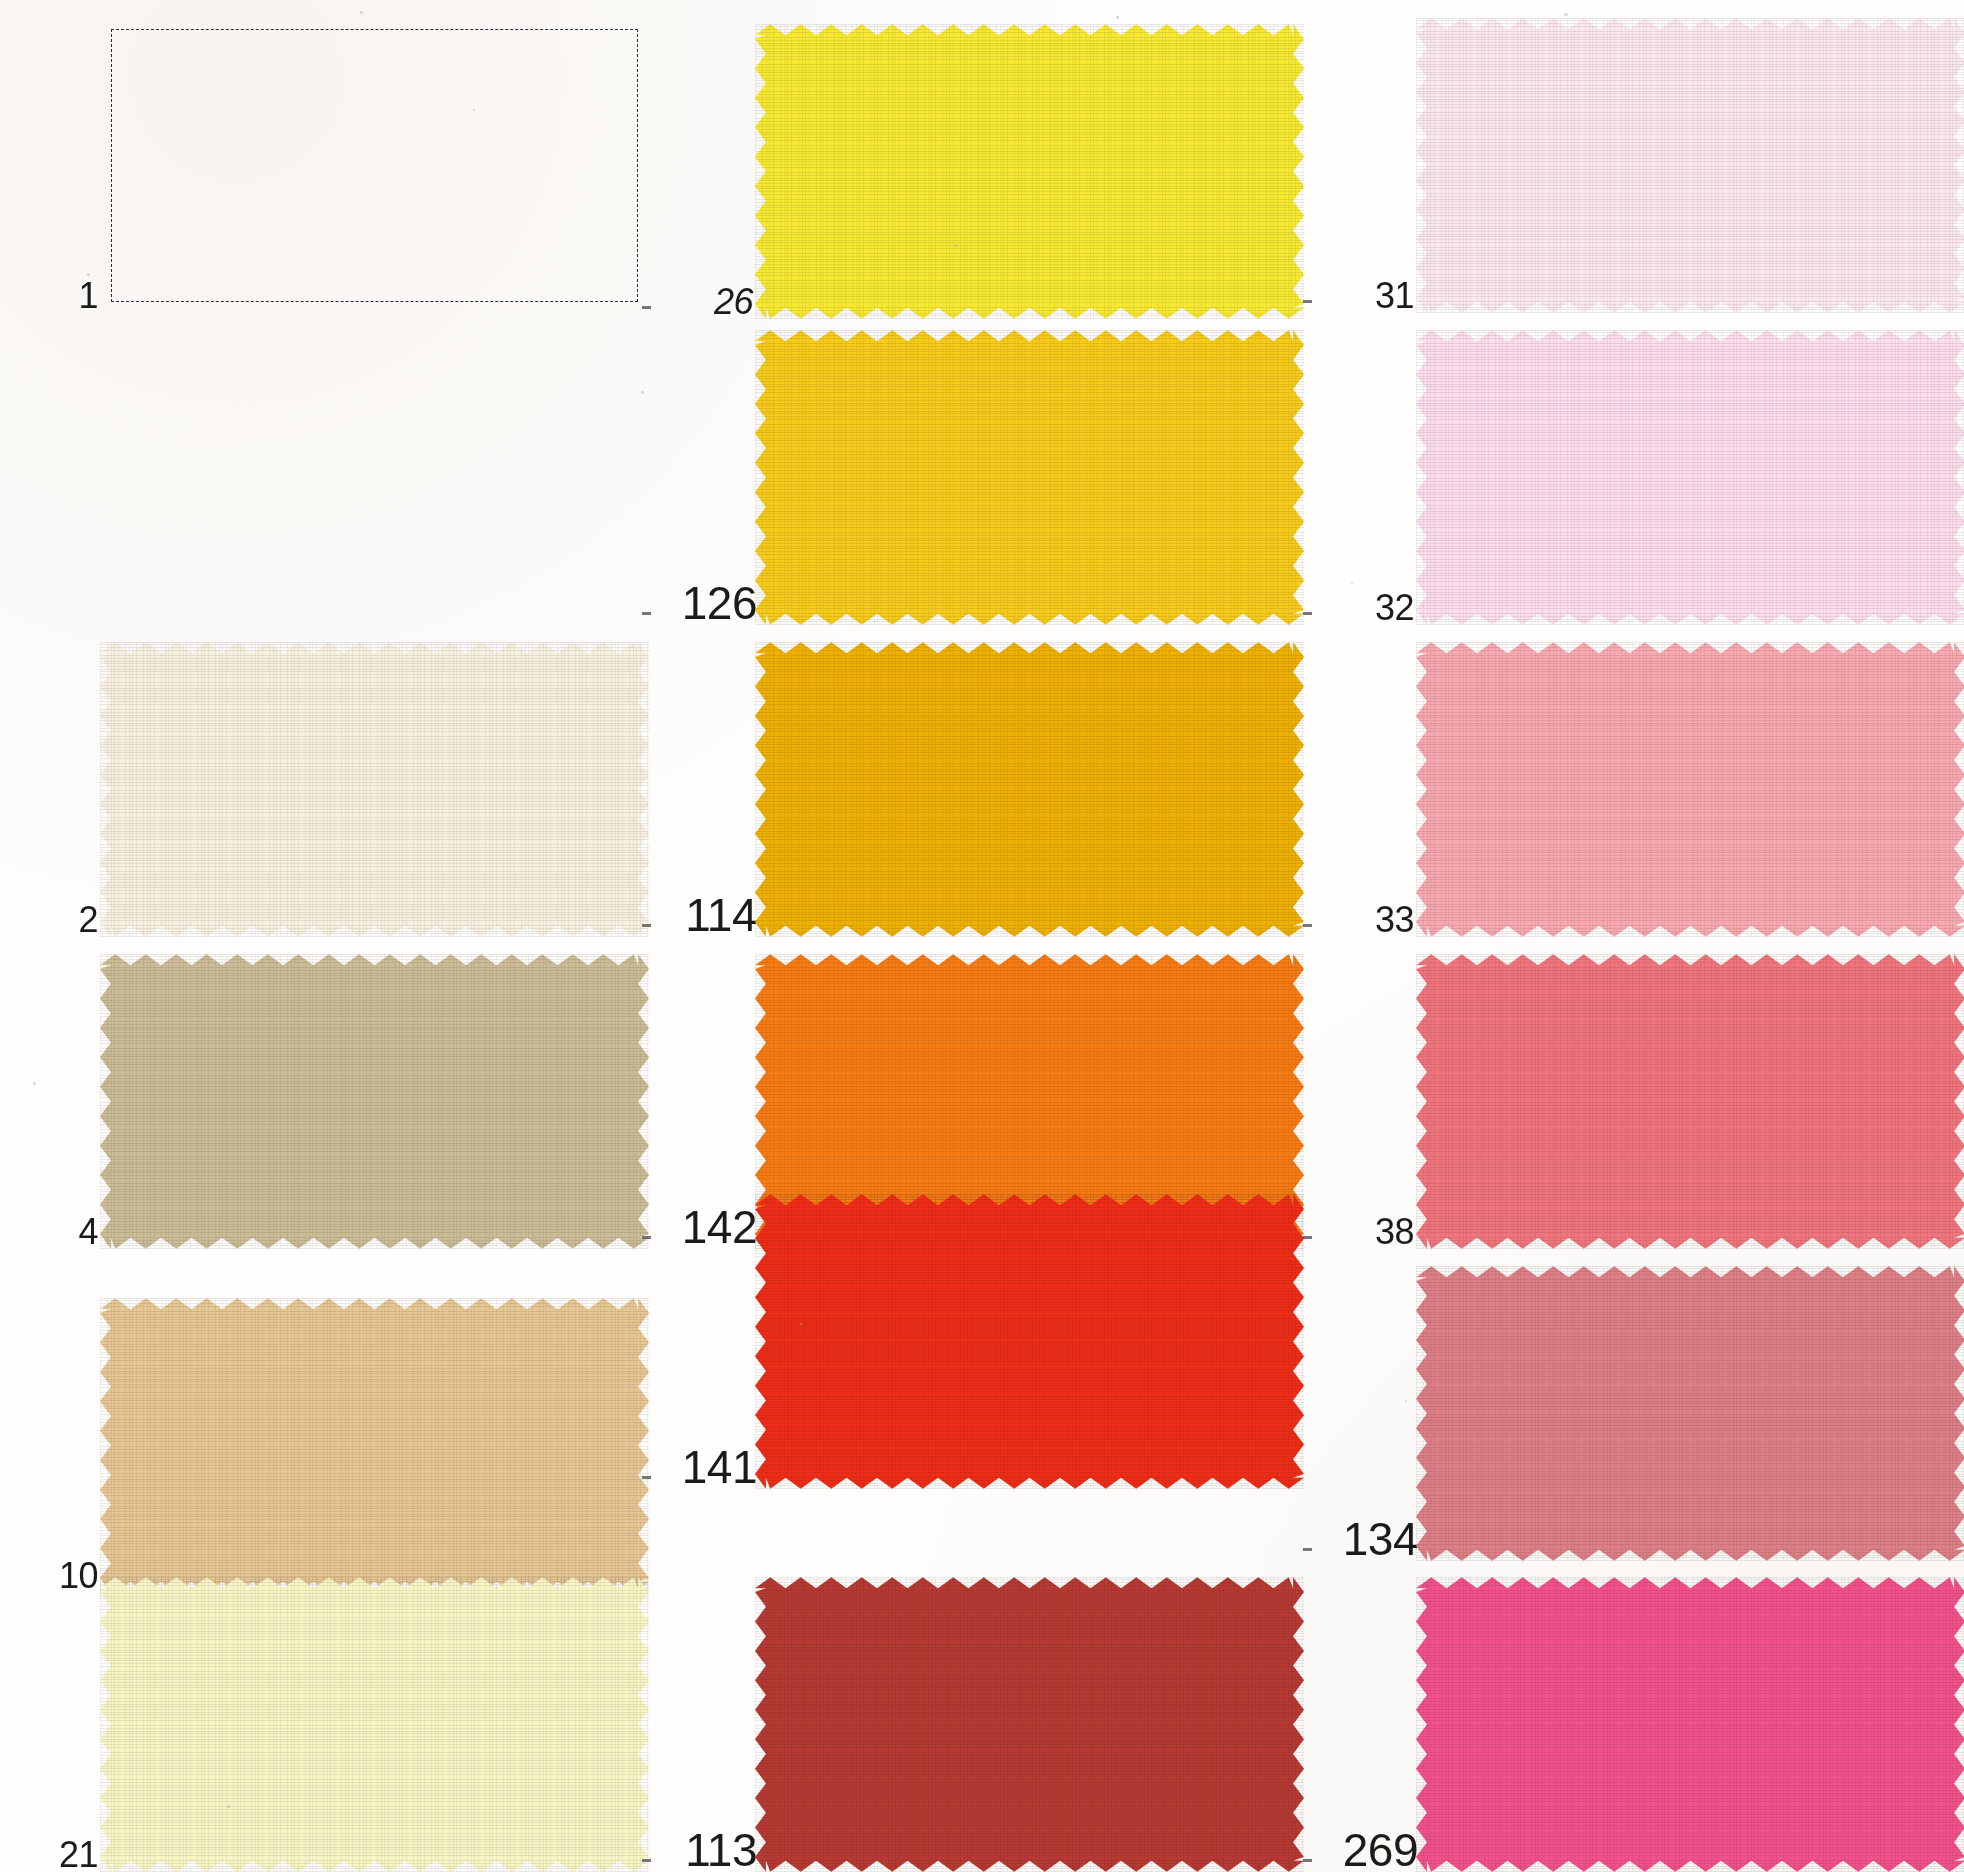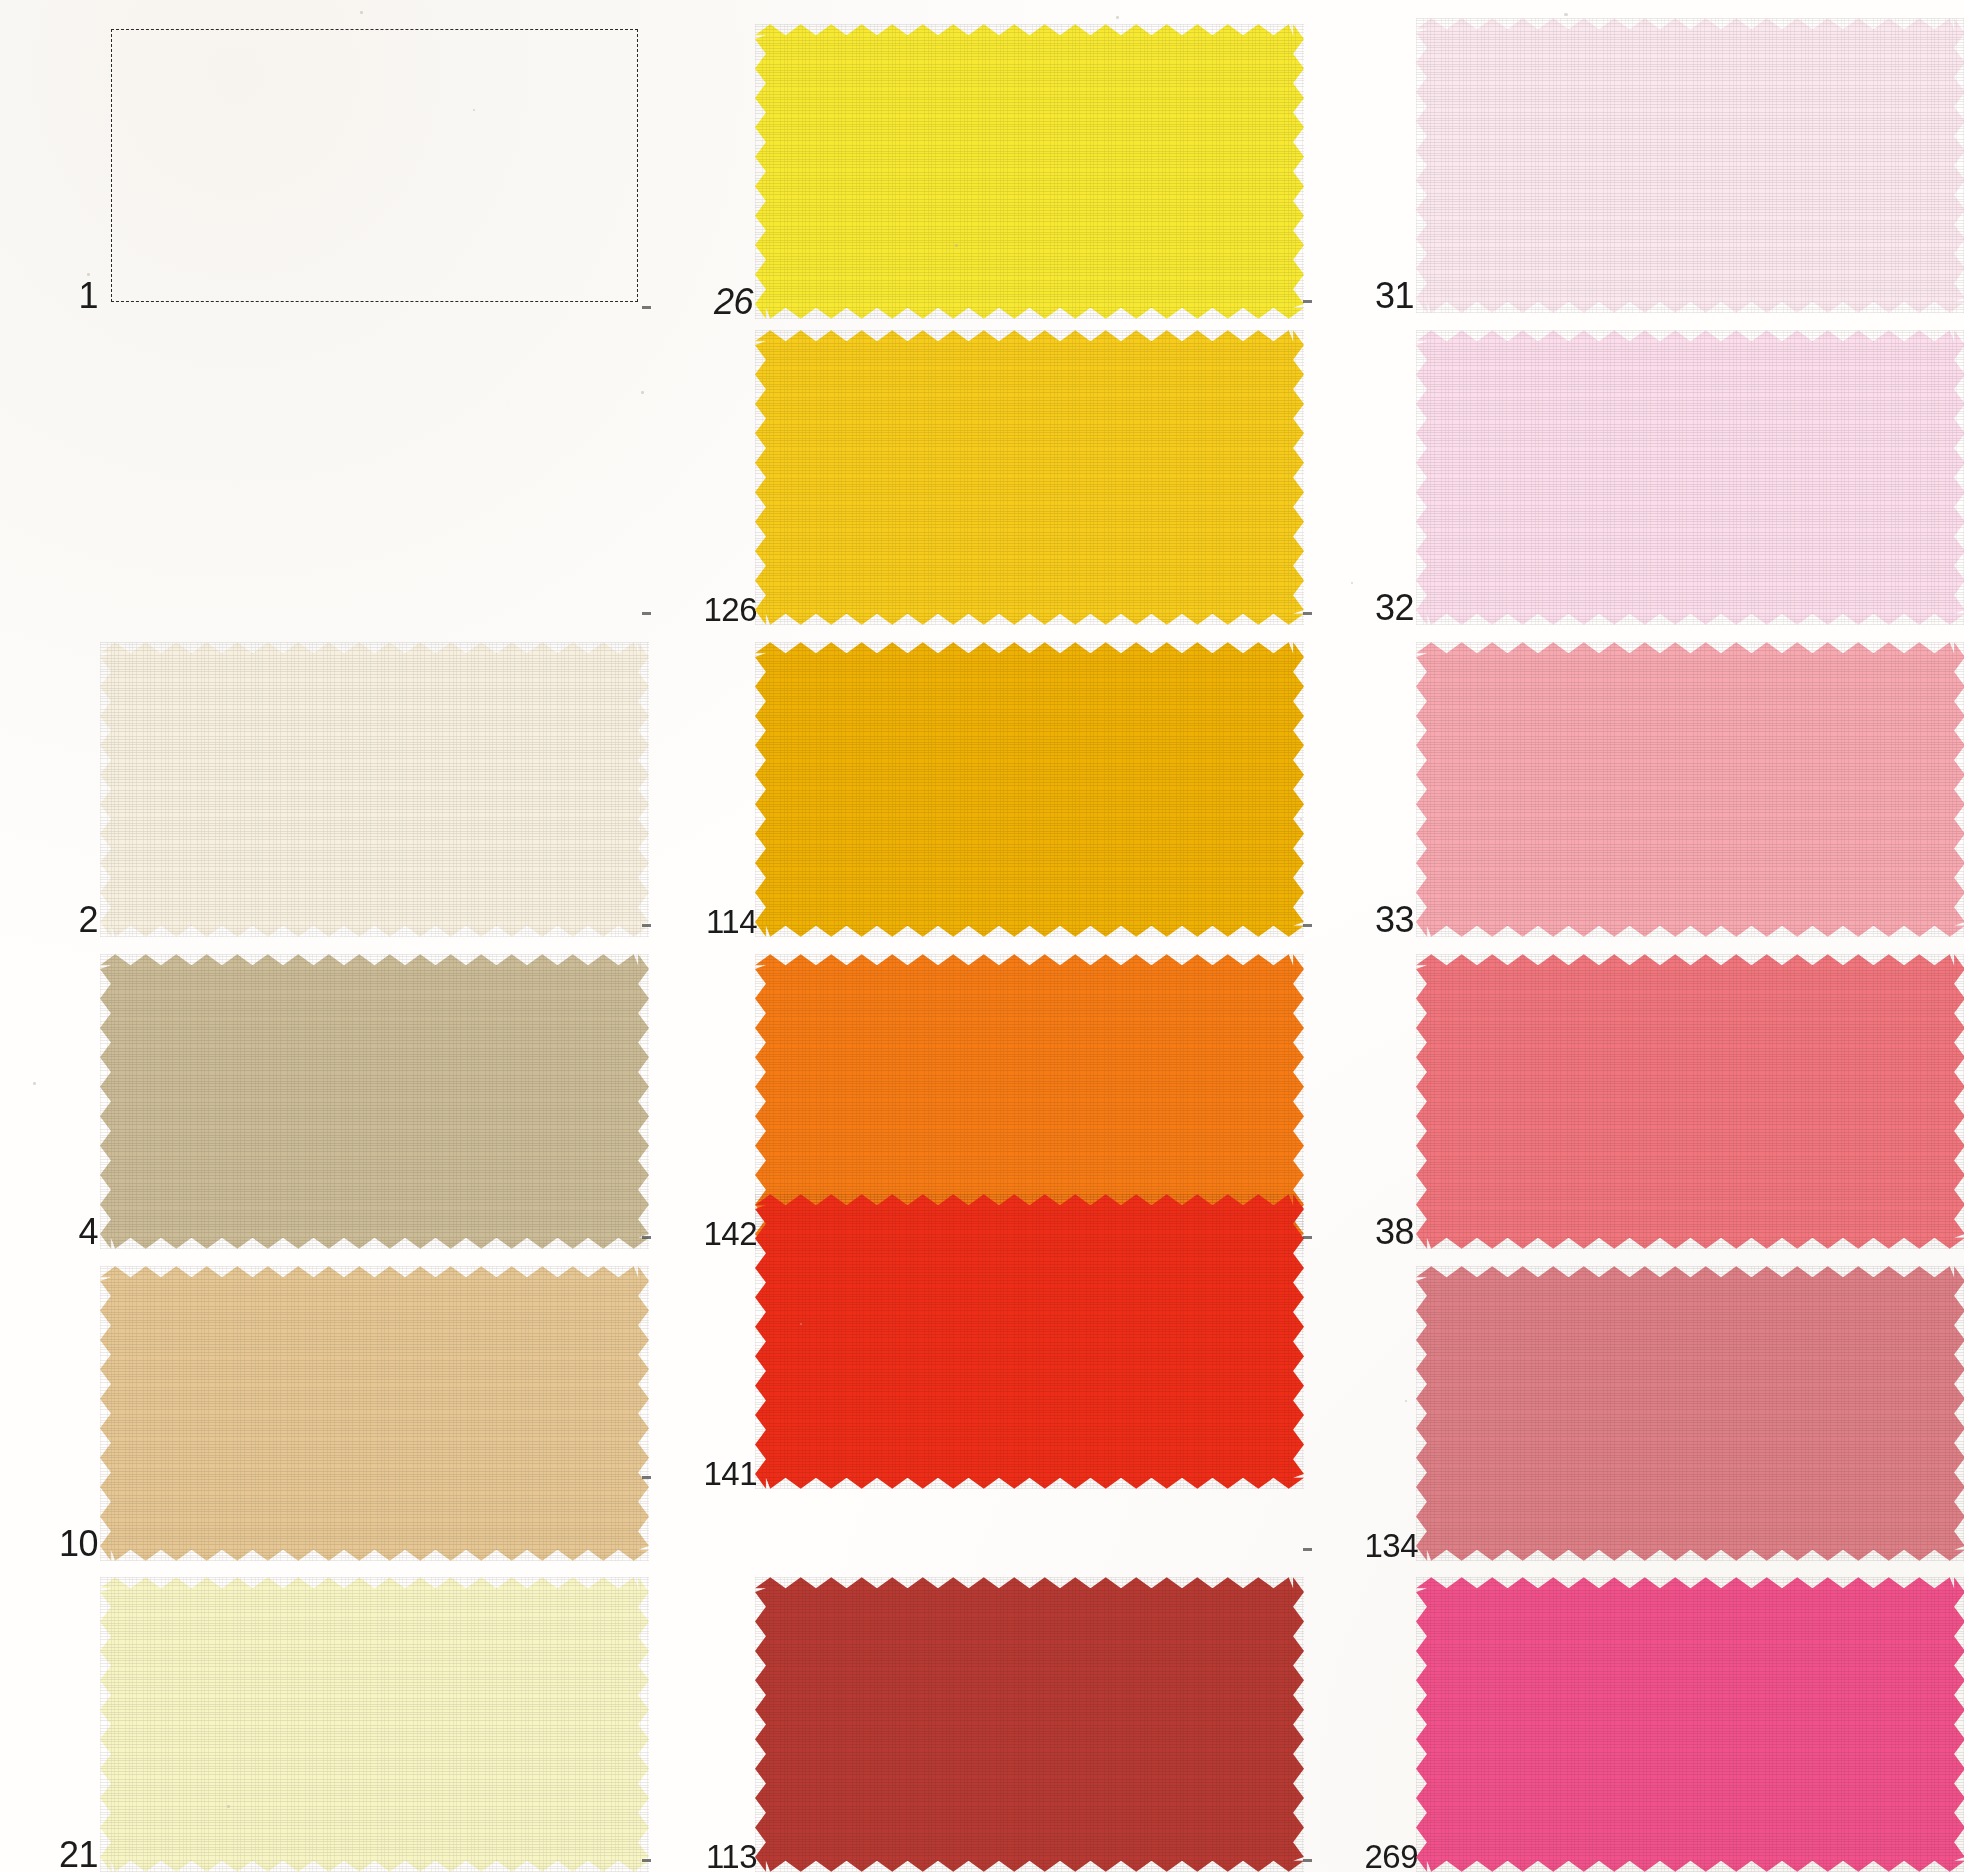--- a/index.html
+++ b/index.html
@@ -47,21 +47,21 @@
     bottom: 16.4px;
     text-align: right;
     font-size: 36px;
     line-height: 1;
     letter-spacing: -0.5px;
     color: #1b1b1b;
     font-family: "Liberation Sans", sans-serif;
     font-weight: 400;
     white-space: nowrap;
   }
-  .cell-label.wide { width: 102px; font-size: 33px; }
+  .cell-label.wide { width: 102px; font-size: 46px; }
 
   
   .cell-label::before {
     content: "";
     position: absolute;
     left: -12.7px;
     bottom: 11px;
     width: 8.2px;
     height: 2.7px;
     background: #4a4a4a;
@@ -140,21 +140,21 @@
       <div class="cell" style="top: 954px;">
         <div class="cell-label">4</div>
         <div class="patch-wrap">
           <div class="reg-box"></div>
           <svg class="patch" viewBox="0 0 604 324" width="549" height="295">
             <polygon points="0.0,12.0 16.8,0.0 33.6,12.0 50.3,0.0 67.1,12.0 83.9,0.0 100.7,12.0 117.4,0.0 134.2,12.0 151.0,0.0 167.8,12.0 184.6,0.0 201.3,12.0 218.1,0.0 234.9,12.0 251.7,0.0 268.4,12.0 285.2,0.0 302.0,12.0 318.8,0.0 335.6,12.0 352.3,0.0 369.1,12.0 385.9,0.0 402.7,12.0 419.4,0.0 436.2,12.0 453.0,0.0 469.8,12.0 486.6,0.0 503.3,12.0 520.1,0.0 536.9,12.0 553.7,0.0 570.4,12.0 587.2,0.0 592.0,12.0 592.0,0.0 604.0,16.2 592.0,32.4 604.0,48.6 592.0,64.8 604.0,81.0 592.0,97.2 604.0,113.4 592.0,129.6 604.0,145.8 592.0,162.0 604.0,178.2 592.0,194.4 604.0,210.6 592.0,226.8 604.0,243.0 592.0,259.2 604.0,275.4 592.0,291.6 604.0,307.8 592.0,312.0 604.0,312.0 587.2,324.0 570.4,312.0 553.7,324.0 536.9,312.0 520.1,324.0 503.3,312.0 486.6,324.0 469.8,312.0 453.0,324.0 436.2,312.0 419.4,324.0 402.7,312.0 385.9,324.0 369.1,312.0 352.3,324.0 335.6,312.0 318.8,324.0 302.0,312.0 285.2,324.0 268.4,312.0 251.7,324.0 234.9,312.0 218.1,324.0 201.3,312.0 184.6,324.0 167.8,312.0 151.0,324.0 134.2,312.0 117.4,324.0 100.7,312.0 83.9,324.0 67.1,312.0 50.3,324.0 33.6,312.0 16.8,324.0 12.0,312.0 12.0,324.0 0.0,307.8 12.0,291.6 0.0,275.4 12.0,259.2 0.0,243.0 12.0,226.8 0.0,210.6 12.0,194.4 0.0,178.2 12.0,162.0 0.0,145.8 12.0,129.6 0.0,113.4 12.0,97.2 0.0,81.0 12.0,64.8 0.0,48.6 12.0,32.4 0.0,16.2 12.0,12.0" fill="#CBBB96"></polygon>
           </svg>
           <div class="weave"></div>
         </div>
       </div>
-      <div class="cell" style="top: 1266px; padding-left: 7px;">
+      <div class="cell" style="top: 1298px; padding-left: 7px;">
         <div class="cell-label">10</div>
         <div class="patch-wrap">
           <div class="reg-box"></div>
           <svg class="patch" viewBox="0 0 604 324" width="549" height="295">
             <polygon points="0.0,12.0 16.8,0.0 33.6,12.0 50.3,0.0 67.1,12.0 83.9,0.0 100.7,12.0 117.4,0.0 134.2,12.0 151.0,0.0 167.8,12.0 184.6,0.0 201.3,12.0 218.1,0.0 234.9,12.0 251.7,0.0 268.4,12.0 285.2,0.0 302.0,12.0 318.8,0.0 335.6,12.0 352.3,0.0 369.1,12.0 385.9,0.0 402.7,12.0 419.4,0.0 436.2,12.0 453.0,0.0 469.8,12.0 486.6,0.0 503.3,12.0 520.1,0.0 536.9,12.0 553.7,0.0 570.4,12.0 587.2,0.0 592.0,12.0 592.0,0.0 604.0,16.2 592.0,32.4 604.0,48.6 592.0,64.8 604.0,81.0 592.0,97.2 604.0,113.4 592.0,129.6 604.0,145.8 592.0,162.0 604.0,178.2 592.0,194.4 604.0,210.6 592.0,226.8 604.0,243.0 592.0,259.2 604.0,275.4 592.0,291.6 604.0,307.8 592.0,312.0 604.0,312.0 587.2,324.0 570.4,312.0 553.7,324.0 536.9,312.0 520.1,324.0 503.3,312.0 486.6,324.0 469.8,312.0 453.0,324.0 436.2,312.0 419.4,324.0 402.7,312.0 385.9,324.0 369.1,312.0 352.3,324.0 335.6,312.0 318.8,324.0 302.0,312.0 285.2,324.0 268.4,312.0 251.7,324.0 234.9,312.0 218.1,324.0 201.3,312.0 184.6,324.0 167.8,312.0 151.0,324.0 134.2,312.0 117.4,324.0 100.7,312.0 83.9,324.0 67.1,312.0 50.3,324.0 33.6,312.0 16.8,324.0 12.0,312.0 12.0,324.0 0.0,307.8 12.0,291.6 0.0,275.4 12.0,259.2 0.0,243.0 12.0,226.8 0.0,210.6 12.0,194.4 0.0,178.2 12.0,162.0 0.0,145.8 12.0,129.6 0.0,113.4 12.0,97.2 0.0,81.0 12.0,64.8 0.0,48.6 12.0,32.4 0.0,16.2 12.0,12.0" fill="#E6C794"></polygon>
           </svg>
           <div class="weave"></div>
         </div>
       </div>
       <div class="cell" style="top: 1577px;">

